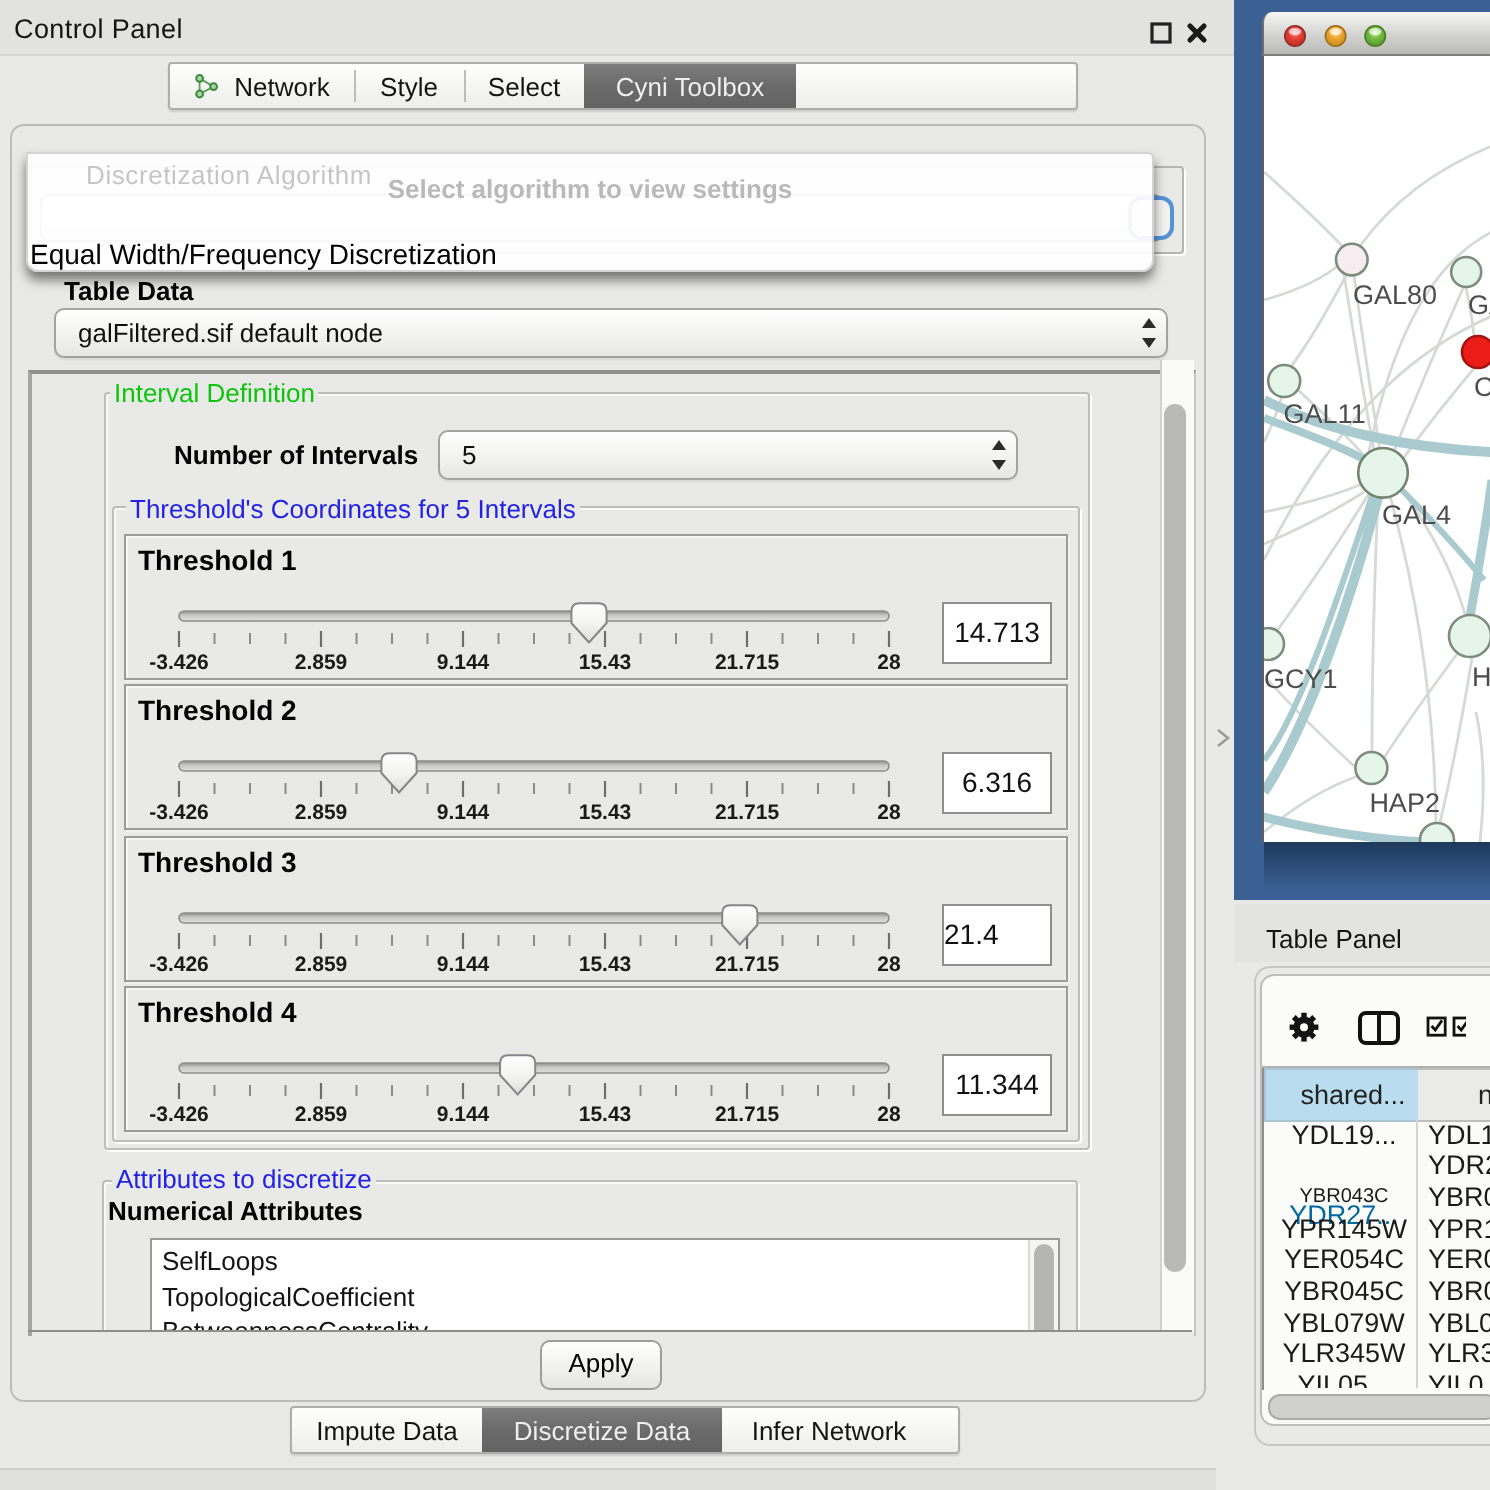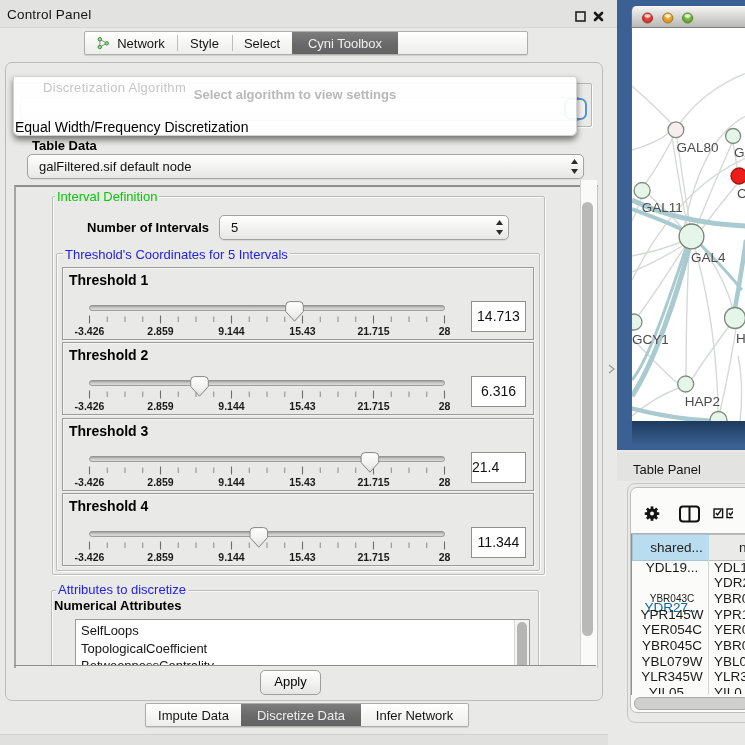--- a/index.html
+++ b/index.html
@@ -13,21 +13,21 @@
          background:linear-gradient(#ffffff,#f4f4f2 45%,#e7e7e5);
          box-shadow:0 1px 1px rgba(0,0,0,.08);}
   .combo .ctext{position:absolute;left:11px;top:4px;font-size:13px;color:#111;}
   .spin{position:absolute;right:4px;top:3px;width:9px;}
   .spin svg{display:block;}
   .seg{position:absolute;top:0;height:100%;display:flex;align-items:center;justify-content:center;
        font-size:13px;color:#141414;}
   .sep{position:absolute;top:3px;bottom:3px;width:1px;background:#bdbdbb;}
   .tabstrip{position:absolute;height:22px;border:1px solid #aeaeac;border-radius:2px;
             background:linear-gradient(#ffffff,#f6f6f4 50%,#ededeb);
-            box-shadow:0 1px 1px rgba(0,0,0,.12);}
+            box-shadow:0 1px 1px rgba(0,0,0,.12);padding-left:11px;}
   .darkseg{background:linear-gradient(#7d7d7d,#696969 55%,#636363);color:#efefef;}
 </style>
 </head>
 <body>
 
 <div class="abs" id="leftpane" style="left:0;top:0;width:617px;height:745px;background:#e9e9e7;">
 
   <div class="abs" style="left:0;top:0;width:617px;height:27px;background:#e2e2e0;border-bottom:1px solid #d6d6d4;"></div>
   <div class="abs" style="left:7px;top:7px;font-size:13.5px;letter-spacing:0.2px;color:#141414;">Control Panel</div>
 
@@ -302,21 +302,21 @@
   </div>
 
   <div class="abs" style="left:13px;top:76px;width:564px;height:60px;background:rgba(255,255,255,.93);
        border-radius:0 3px 6px 6px;box-shadow:0 4px 6px rgba(0,0,0,.5);border:1px solid rgba(175,175,175,.55);box-sizing:border-box;"></div>
   <div class="abs" style="left:43px;top:80px;font-size:13px;color:#c5c5c5;letter-spacing:0.3px;">Discretization Algorithm</div>
   <div class="abs bold" style="left:13px;top:87px;width:564px;text-align:center;font-size:13px;color:#b9b9b9;">Select algorithm to view settings</div>
   <div class="abs" style="left:15px;top:119px;font-size:14px;color:#000;">Equal Width/Frequency Discretization</div>
 
   <div class="abs" style="left:14px;top:665px;width:582px;height:1px;background:#8e8e8c;"></div>
 
-  <div class="abs" style="left:260px;top:670px;width:59px;height:23px;border:1px solid #9e9e9c;border-radius:5px;
+  <div class="abs" style="left:270px;top:670px;width:59px;height:23px;border:1px solid #9e9e9c;border-radius:5px;
        background:linear-gradient(#ffffff,#f2f2f0 50%,#e5e5e3);text-align:center;font-size:13px;line-height:22px;">Apply</div>
 
   <div class="tabstrip" style="left:145px;top:703px;width:322px;">
     <div class="seg" style="left:0;width:95px;">Impute Data</div>
     <div class="seg darkseg" style="left:95px;width:120px;">Discretize Data</div>
     <div class="seg" style="left:215px;width:107px;">Infer Network</div>
   </div>
 </div>
 
 <div class="abs" id="rightpane" style="left:617px;top:0;width:128px;height:745px;overflow:hidden;">

